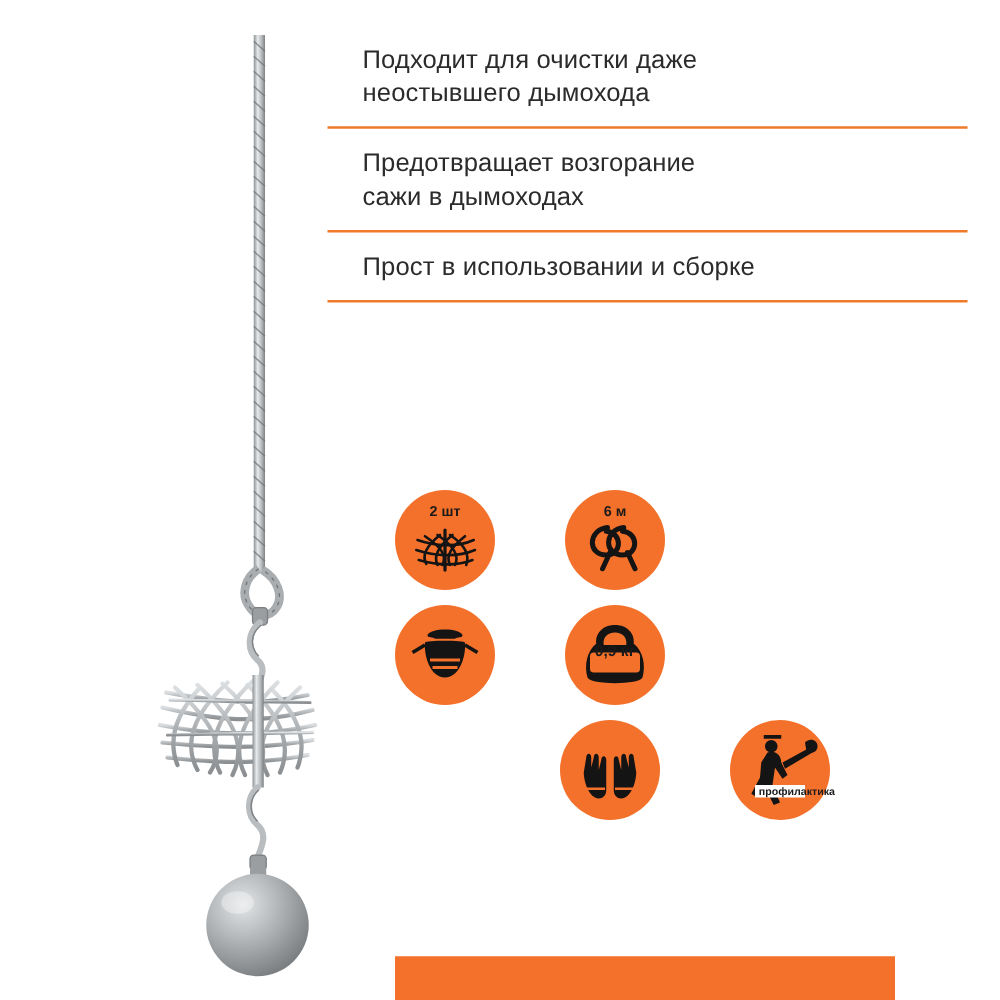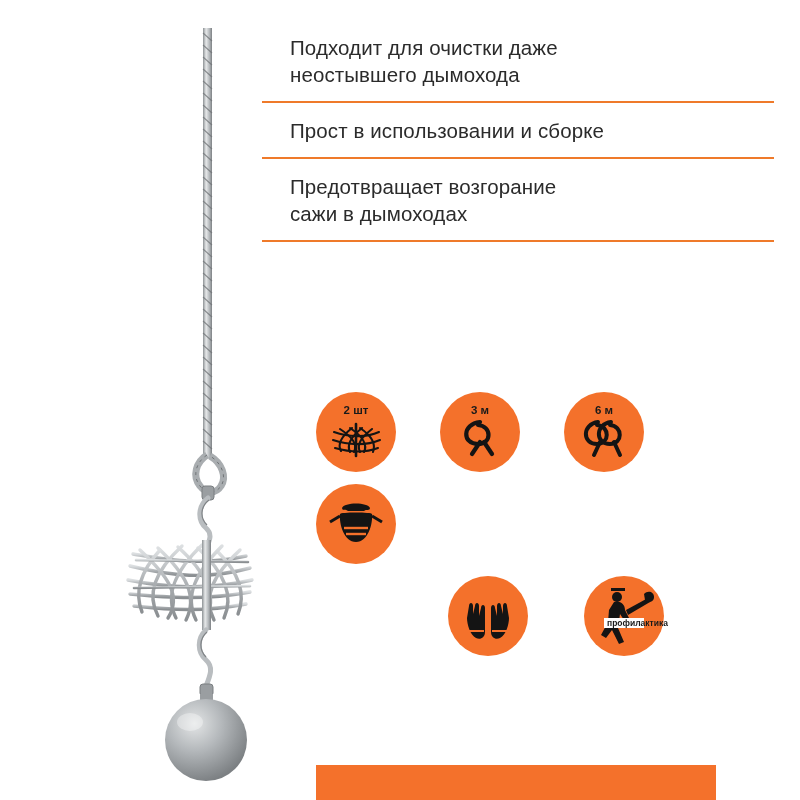--- a/index.html
+++ b/index.html
@@ -57,21 +57,21 @@
 
   
   .badges {
     position: absolute;
     left: 316px;
     top: 392px;
     width: 340px;
   }
   .badge-row {
     display: flex;
-    gap: 44px;
+    gap: 56px;
     margin-bottom: 12px;
     height: 80px;
   }
   .badge-row.row3 {
     padding-left: 132px;
     gap: 56px;
   }
   .badge {
     position: relative;
     width: 80px;
@@ -90,21 +90,21 @@
     font-weight: 700;
     color: #1a1a1a;
     line-height: 1;
   }
   .badge-label.center {
     top: 31px;
     font-size: 12.5px;
   }
   .badge-label.bottom {
     top: auto;
-    bottom: 28px;
+    bottom: 18px;
     font-size: 8.5px;
     font-weight: 700;
     background: #ffffff;
     display: inline-block;
     left: 50%;
     transform: translateX(-50%);
     padding: 1px 3px;
     width: auto;
     white-space: nowrap;
   }
@@ -236,25 +236,25 @@
       </g>
     </svg>
   </div>
 
   <div class="features">
     <div class="feature">
       <span class="feature-text">Подходит для очистки даже
 неостывшего дымохода</span>
     </div>
     <div class="feature">
-      <span class="feature-text">Прост в использовании и сборке</span>
-    </div>
-    <div class="feature">
       <span class="feature-text">Предотвращает возгорание
 сажи в дымоходах</span>
+    </div>
+    <div class="feature">
+      <span class="feature-text">Прост в использовании и сборке</span>
     </div>
   </div>
 
   <div class="badges">
 
     <div class="badge-row">
 
       <div class="badge">
         <span class="badge-label">2 шт</span>
         <svg class="badge-art" viewBox="0 0 80 80">
@@ -266,30 +266,20 @@
             <path d="M34 36 C46 44 52 52 48 60"></path>
             <path d="M44 36 C56 44 60 52 57 60"></path>
             <path d="M56 37 C46 45 40 52 44 60"></path>
             <path d="M46 36 C36 44 30 52 34 60"></path>
             <path d="M36 36 C26 44 21 52 25 59"></path>
             <path d="M40 32 L40 64" stroke-width="2.6"></path>
           </g>
         </svg>
       </div>
 
-      <div class="badge">
-        <span class="badge-label">3 м</span>
-        <svg class="badge-art" viewBox="0 0 80 80">
-          <g stroke="#141414" stroke-width="4.2" fill="none" stroke-linecap="round">
-            <path d="M40 30 C22 32 22 52 38 52 C52 52 52 34 38 33"></path>
-            <path d="M40 50 L32 62"></path>
-            <path d="M44 50 L52 62"></path>
-          </g>
-        </svg>
-      </div>
 
       <div class="badge">
         <span class="badge-label">6 м</span>
         <svg class="badge-art" viewBox="0 0 80 80">
           <g stroke="#141414" stroke-width="4" fill="none" stroke-linecap="round">
             <path d="M34 30 C18 32 18 52 33 52 C46 52 46 34 33 33"></path>
             <path d="M47 30 C31 32 31 52 46 52 C59 52 59 34 46 33"></path>
             <path d="M36 50 L30 63"></path>
             <path d="M50 50 L56 63"></path>
           </g>
@@ -310,20 +300,28 @@
             <path d="M28 44 L52 44"></path>
             <path d="M30 50 L50 50"></path>
           </g>
           <g stroke="#141414" stroke-width="3" fill="none">
             <path d="M24 32 L14 38"></path>
             <path d="M56 32 L66 38"></path>
           </g>
         </svg>
       </div>
 
+      <div class="badge">
+        <svg class="badge-art" viewBox="0 0 80 80">
+          <path d="M40 16 C30 16 24 23 25 31 C18 36 15 48 18 58 C20 64 60 64 62 58 C65 48 62 36 55 31 C56 23 50 16 40 16 Z
+                   M40 22 C46 22 50 26 49 32 L31 32 C30 26 34 22 40 22 Z" fill="#141414"></path>
+          <rect x="20" y="38" width="40" height="16" rx="3" fill="#f4712b"></rect>
+        </svg>
+        <span class="badge-label center">0,9 кг</span>
+      </div>
     </div>
 
     <div class="badge-row row3">
 
       <div class="badge">
         <svg class="badge-art" viewBox="0 0 80 80">
           <g fill="#141414">
             <path d="M21 30 C21 26 25 26 25 30 L25 38 L27 30 C27 26 31 26 31 30 L31 40 L33 32
                      C33 28 37 28 37 32 L37 56 C37 62 32 64 28 62 C22 59 19 48 19 42 Z"></path>
             <path d="M59 30 C59 26 55 26 55 30 L55 38 L53 30 C53 26 49 26 49 30 L49 40 L47 32

